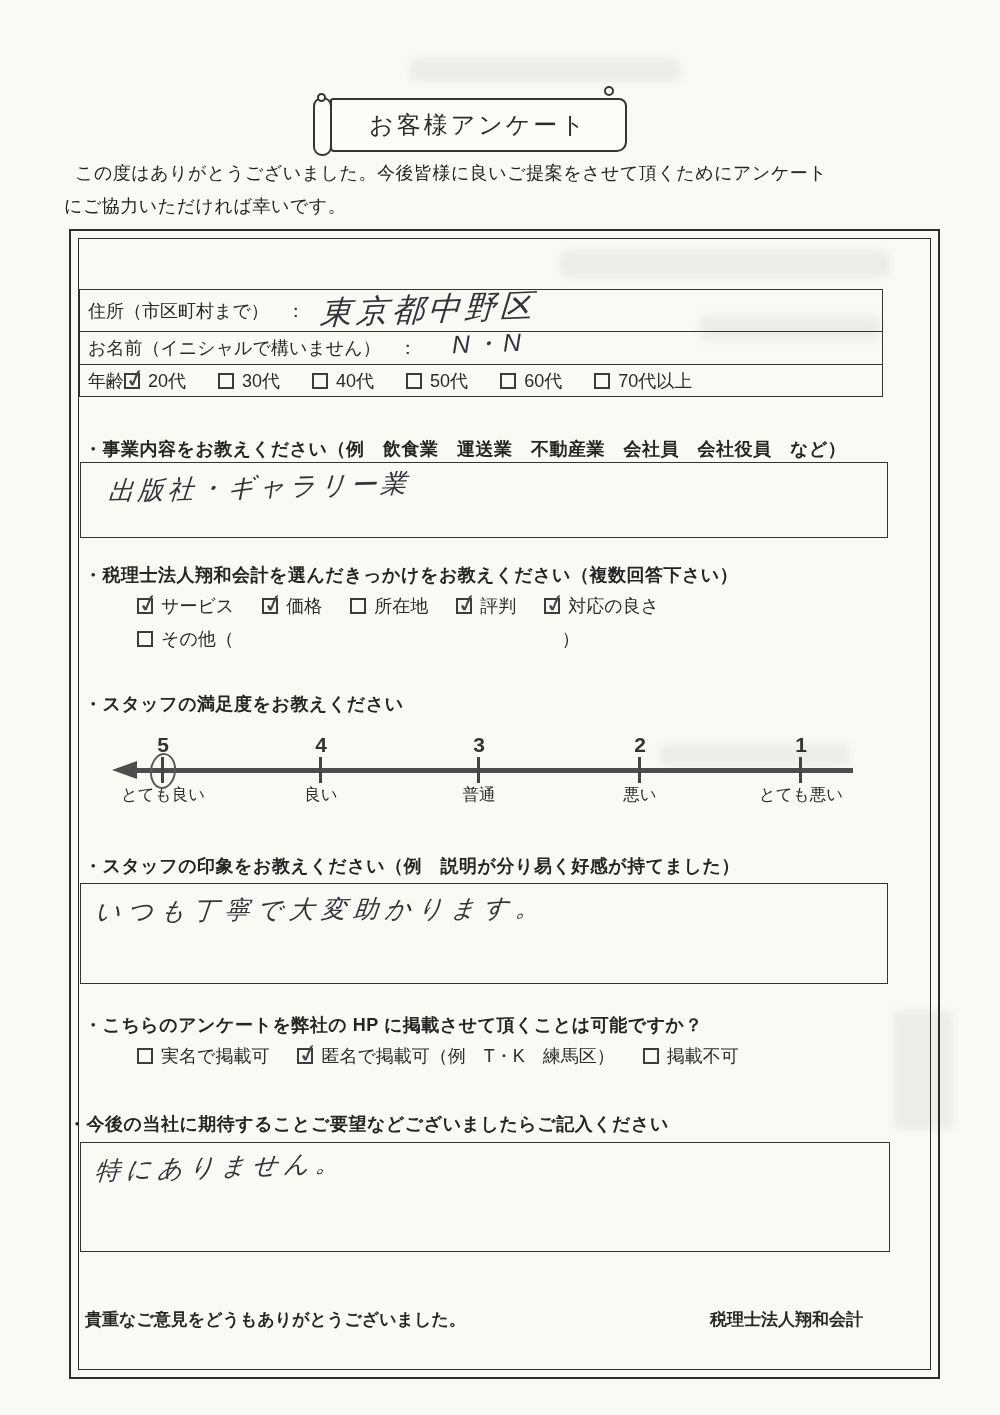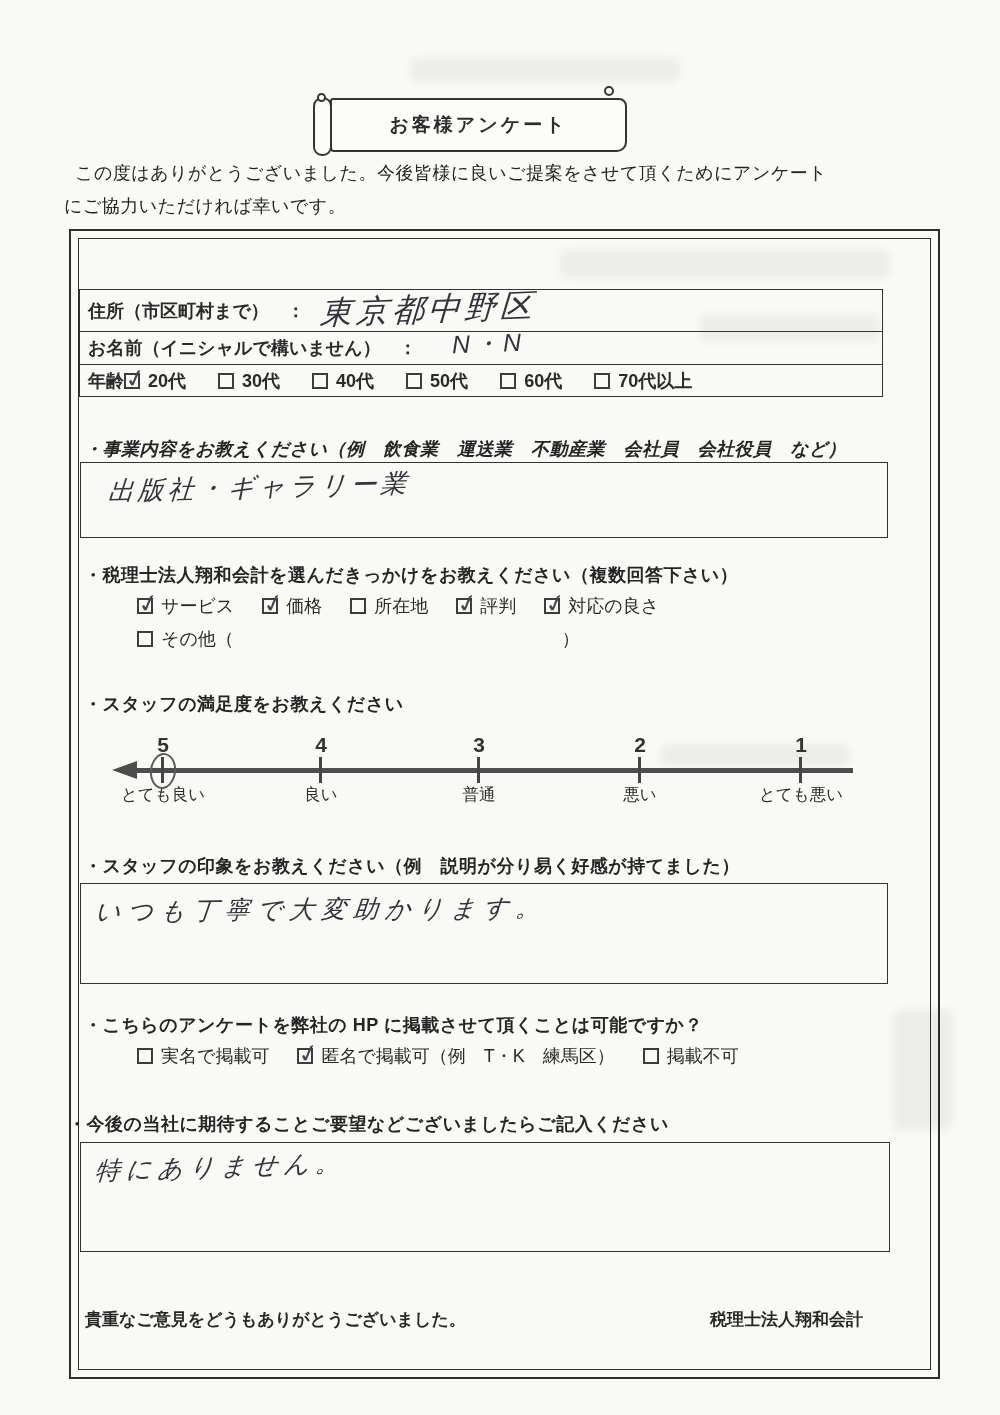--- a/index.html
+++ b/index.html
@@ -10,40 +10,40 @@
     font-family:"Liberation Sans", sans-serif; color:#2a2a2a;
   }
   
   .ghost { position:absolute; background:rgba(110,110,110,0.09); filter:blur(4px); border-radius:6px; }
   
   .banner-main {
     position:absolute; left:330px; top:98px; width:297px; height:54px;
     background:#fcfcf9; border:2px solid #343434; border-radius:3px 8px 10px 4px;
     display:flex; align-items:center; justify-content:center;
   }
-  .banner-title { font-size:19px; font-weight:bold; letter-spacing:3px; color:#2c2c2c; }
+  .banner-title { font-size:24px; font-weight:normal; letter-spacing:3px; color:#2c2c2c; }
   .banner-roll {
     position:absolute; left:313px; top:97px; width:19px; height:59px;
     background:#fcfcf9; border:2px solid #343434; border-radius:9px;
   }
   .banner-roll-curl {
     position:absolute; left:317px; top:93px; width:9px; height:9px;
     background:#fcfcf9; border:2px solid #343434; border-radius:50%;
   }
   .banner-right-curl {
     position:absolute; left:604px; top:86px; width:10px; height:10px;
     background:#fcfcf9; border:2px solid #343434; border-radius:50%;
   }
   
   .intro-line { position:absolute; font-size:18px; letter-spacing:0.5px; color:#242424; white-space:nowrap; }
   
   .form-outer { position:absolute; left:69px; top:229px; width:871px; height:1150px; border:2.5px solid #2d2d2d; background:transparent; }
   .form-inner { position:absolute; left:7px; top:7px; right:7px; bottom:7px; border:1.5px solid #2d2d2d; }
   
-  .info-table { position:absolute; left:79px; top:289px; width:804px; border:1.5px solid #333; background:transparent;font-weight:bold; }
+  .info-table { position:absolute; left:79px; top:289px; width:804px; border:1.5px solid #333; background:transparent; }
   .info-row { border-bottom:1.5px solid #333; display:flex; align-items:center; padding-left:8px; font-size:18px; white-space:nowrap; }
   .info-row:last-child { border-bottom:none; }
   .row-address { height:42px; }
   .row-name { height:33px; }
   .row-age { height:31px; }
   .age-options { display:flex; align-items:center; gap:32px; }
   .opt { display:flex; align-items:center; gap:8px; font-size:18px; white-space:nowrap; }
   
   .cb { width:16px; height:16px; border:2px solid #3c3c3c; display:inline-block; position:relative; flex:none; background:transparent; }
   .cb.checked::after {
@@ -127,21 +127,21 @@
             <span class="cb"></span>
             <span>70代以上</span>
           </span>
       </div>
     </div>
   </div>
 
   <div class="hw" style="left:320px; top:288px; font-size:32px; transform:rotate(-2deg) skewX(-5deg);">東京都中野区</div>
   <div class="hw" style="left:452px; top:327px; font-size:25px; transform:rotate(-2deg);">N・N</div>
 
-  <div class="q-header" style="left:84px; top:437px;font-style:italic;">・事業内容をお教えください（例　飲食業　運送業　不動産業　会社員　会社役員　など）</div>
+  <div class="q-header" style="left:84px; top:437px;">・事業内容をお教えください（例　飲食業　運送業　不動産業　会社員　会社役員　など）</div>
   <div class="answer-box" style="left:80px; top:462px; width:808px; height:76px;"></div>
   <div class="hw" style="left:108px; top:470px; font-size:26px; transform:rotate(-1.5deg) skewX(-6deg);">出版社・ギャラリー業</div>
 
   <div class="q-header" style="left:84px; top:563px;">・税理士法人翔和会計を選んだきっかけをお教えください（複数回答下さい）</div>
   <div class="opts-line" style="left:137px; top:627px;">
     <span class="opt">
         <span class="cb"></span>
         <span>その他（</span>
       </span>
     <span class="other-close">）</span>

